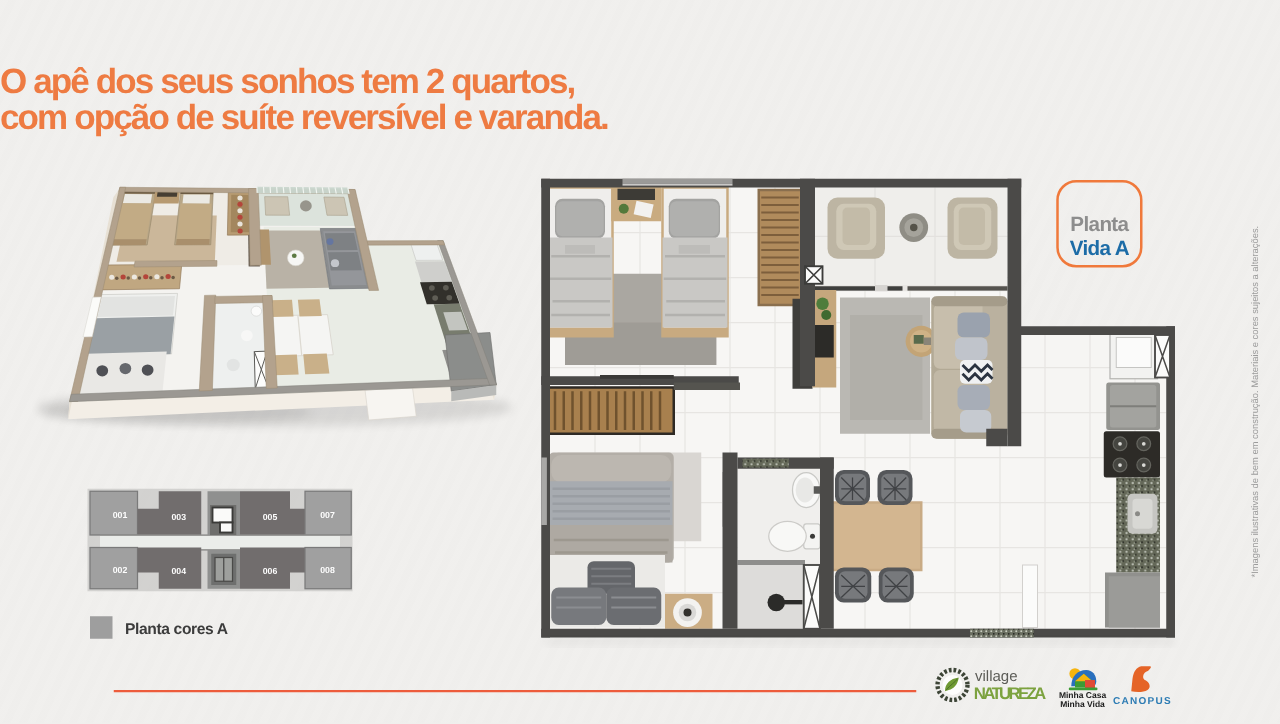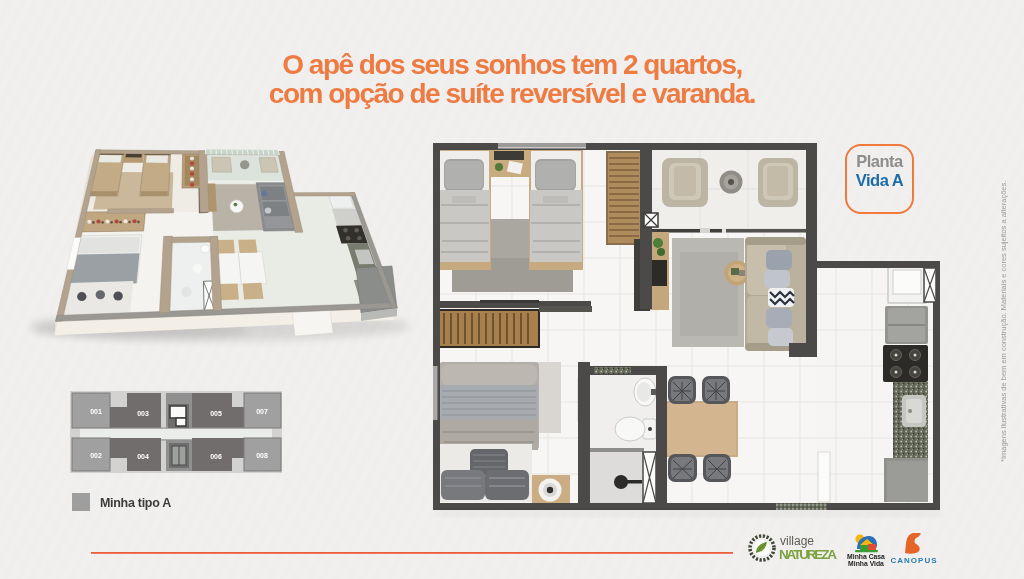--- a/index.html
+++ b/index.html
@@ -6,32 +6,32 @@
   body{width:1024px;height:579px;overflow:hidden;position:relative;
        background:#f0efed;font-family:"Liberation Sans",sans-serif;}
   .abs{position:absolute;}
 </style>
 </head>
 <body>
 
 <div class="abs" style="left:0;top:0;width:1024px;height:579px;
   background:repeating-linear-gradient(115deg,#f1f0ee 0 6px,#efeeec 6px 12px);opacity:.6;"></div>
 
-<div class="abs" style="left:0;top:51px;width:1024px;text-align:center;color:#ee7b42;
+<div class="abs" style="left:0;top:51px;width:1024px;color:#ee7b42;
   font-weight:bold;font-size:28px;line-height:28.5px;letter-spacing:-1.5px;">
 O apê dos seus sonhos tem 2 quartos,<br>com opção de suíte reversível e varanda.</div>
 
 <div class="abs" style="left:845px;top:144px;width:65px;height:63px;border:2.5px solid #f0793b;
   border-radius:16px;text-align:center;font-weight:bold;font-size:16.5px;letter-spacing:-0.5px;padding-top:3px;">
-<div style="margin-top:3px;color:#8d8d8d;">Planta</div>
+<div style="margin-top:22px;color:#8d8d8d;">Planta</div>
 <div style="color:#1c6ca7;">Vida A</div>
 </div>
 
 <div class="abs" style="left:72px;top:493px;width:18px;height:18px;background:#9e9e9e;"></div>
-<div class="abs" style="left:100px;top:496px;font-size:12.5px;color:#3c3c3c;font-weight:bold;letter-spacing:-0.3px;">Minha tipo A</div>
+<div class="abs" style="left:100px;top:496px;font-size:12.5px;color:#3c3c3c;font-weight:bold;letter-spacing:-0.3px;">Planta cores A</div>
 
 <div class="abs" style="left:999px;top:462px;width:350px;font-size:7.5px;color:#9b9b9b;
   transform:rotate(-90deg);transform-origin:0 0;">*Imagens ilustrativas de bem em construção. Materiais e cores sujeitos a alterações.</div>
 
 <svg class="abs" style="left:0;top:0;" width="1024" height="579" viewBox="0 0 1024 579">
 <defs>
   <filter id="blur3d" x="-30%" y="-30%" width="160%" height="160%">
         <feGaussianBlur stdDeviation="4"></feGaussianBlur>
       </filter>
   <pattern id="gran" width="5" height="5" patternUnits="userSpaceOnUse">

